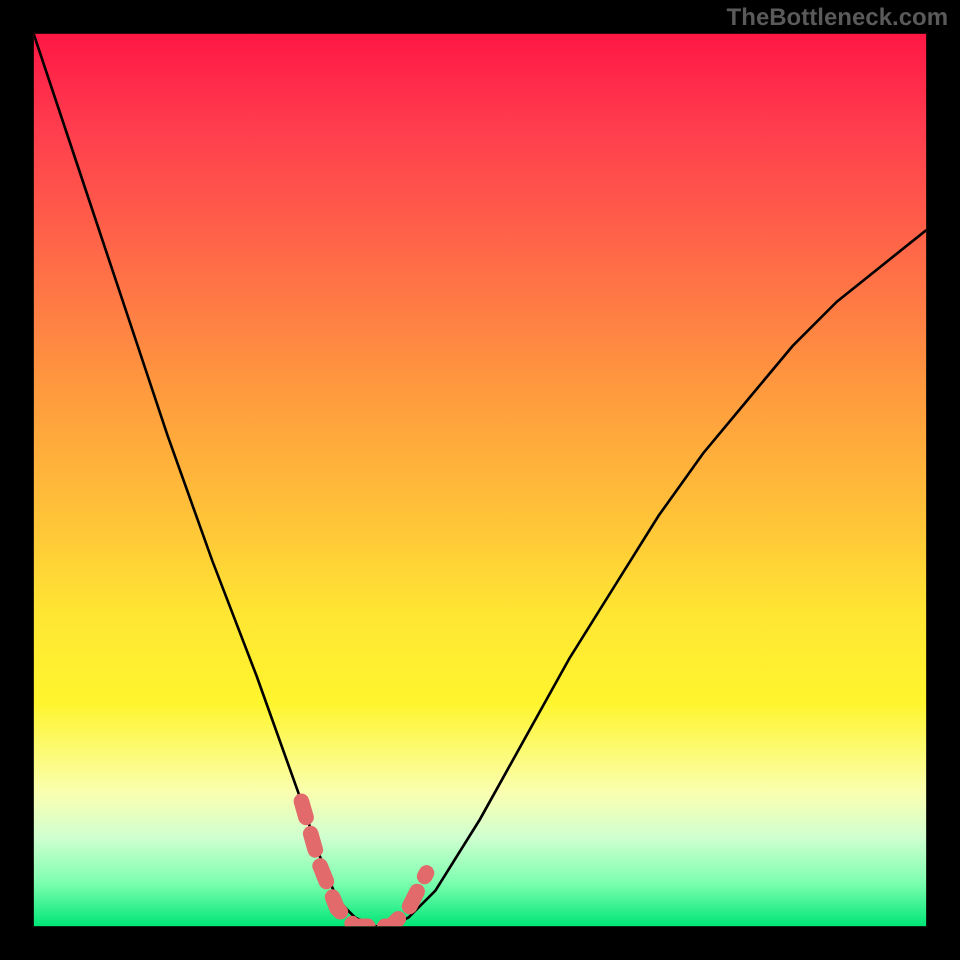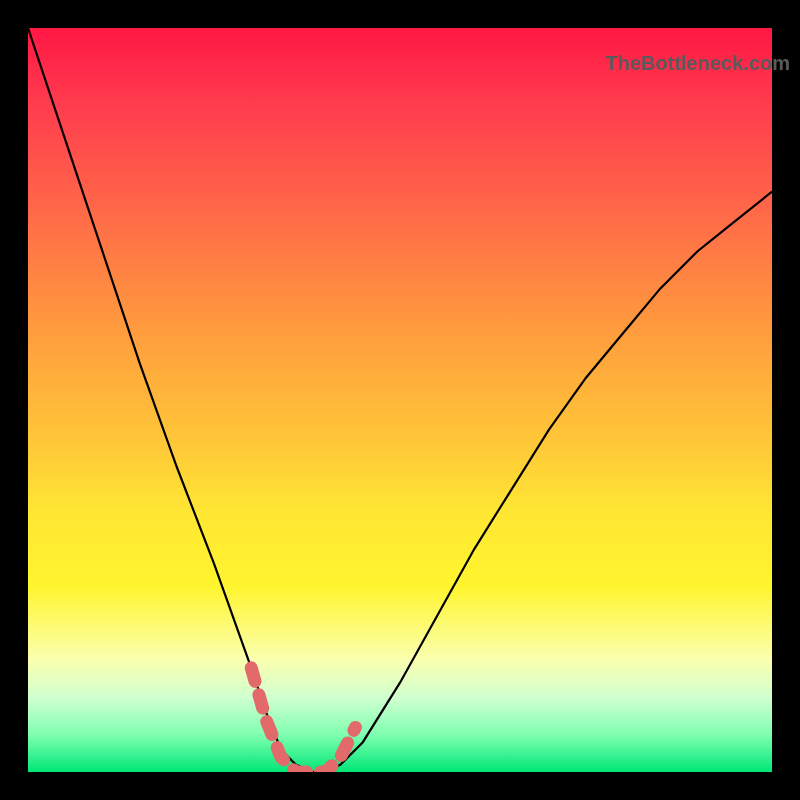--- a/index.html
+++ b/index.html
@@ -12,21 +12,20 @@
     font-family: Arial, sans-serif;
   }
   .watermark {
     position: absolute;
     top: 4px;
     right: 10px;
     color: #5a5a5a;
     font-size: 20px;
     font-weight: bold;
     z-index: 10;
-    margin-top: 48px;
   }
   .chart-container {
     position: absolute;
     top: 28px;
     left: 28px;
     width: 744px;
     height: 744px;
     overflow: hidden;
   }
   .gradient-bg {

